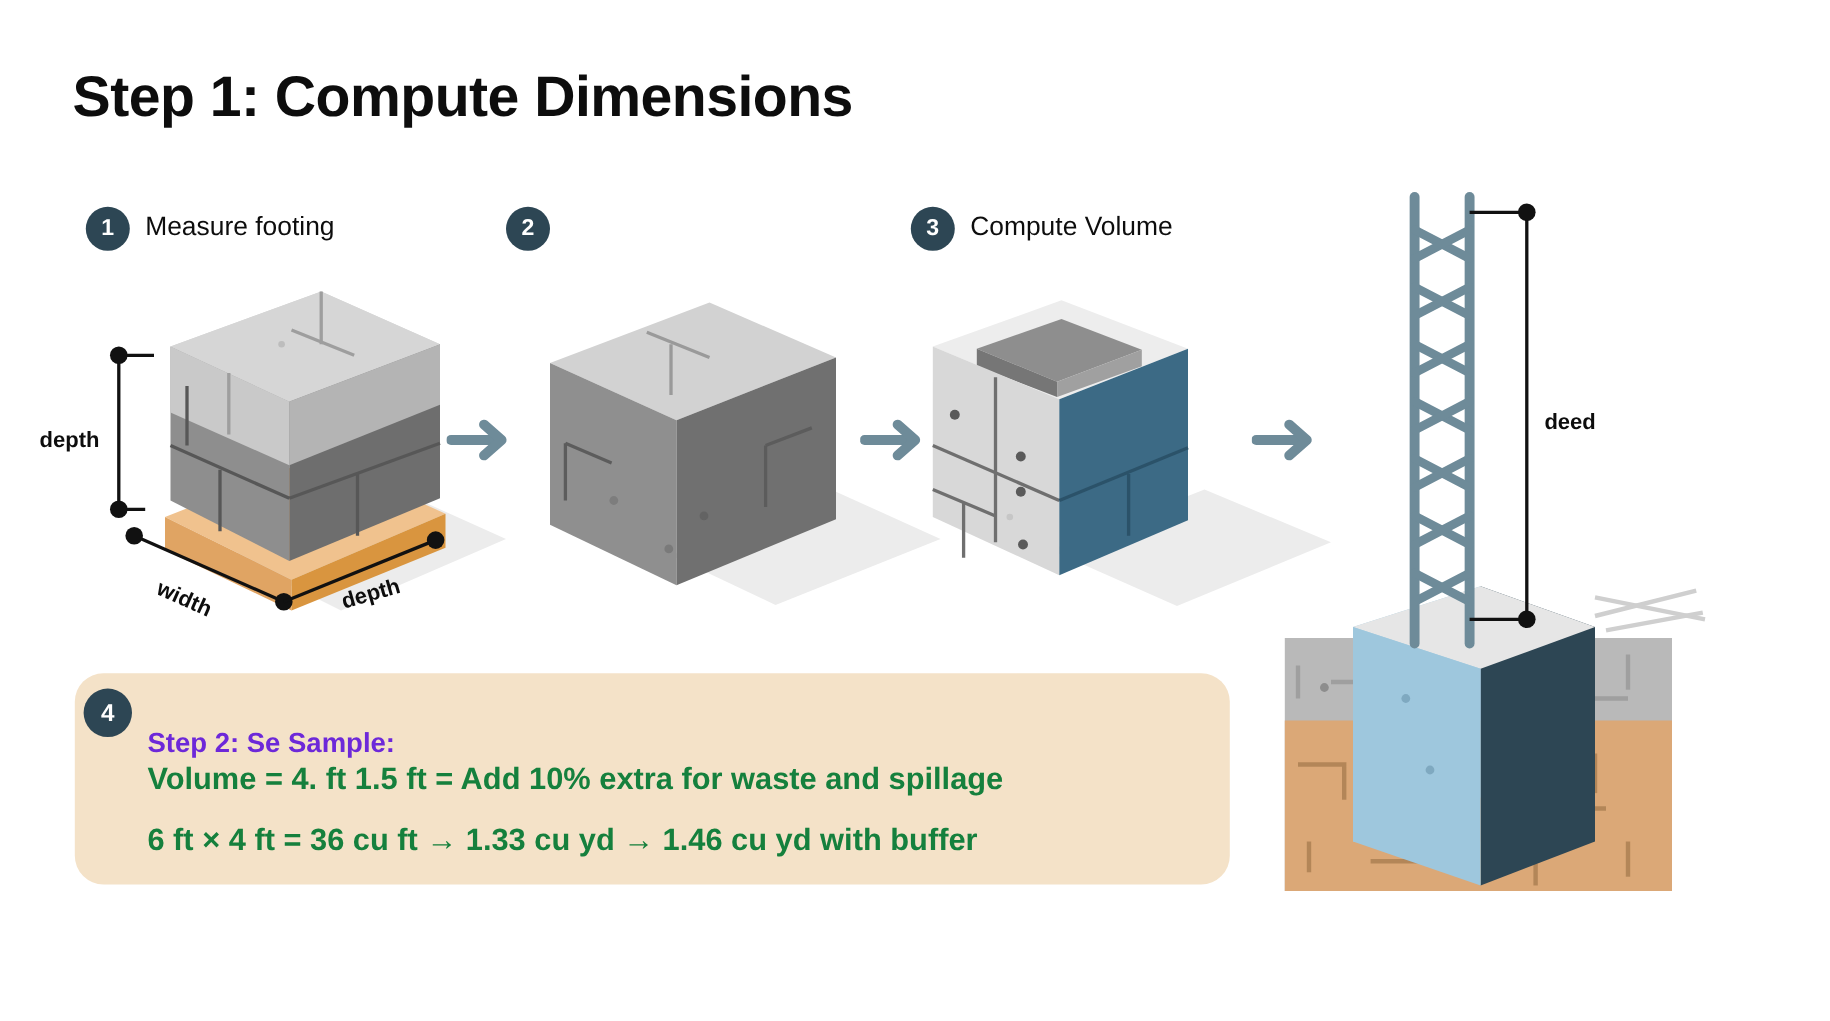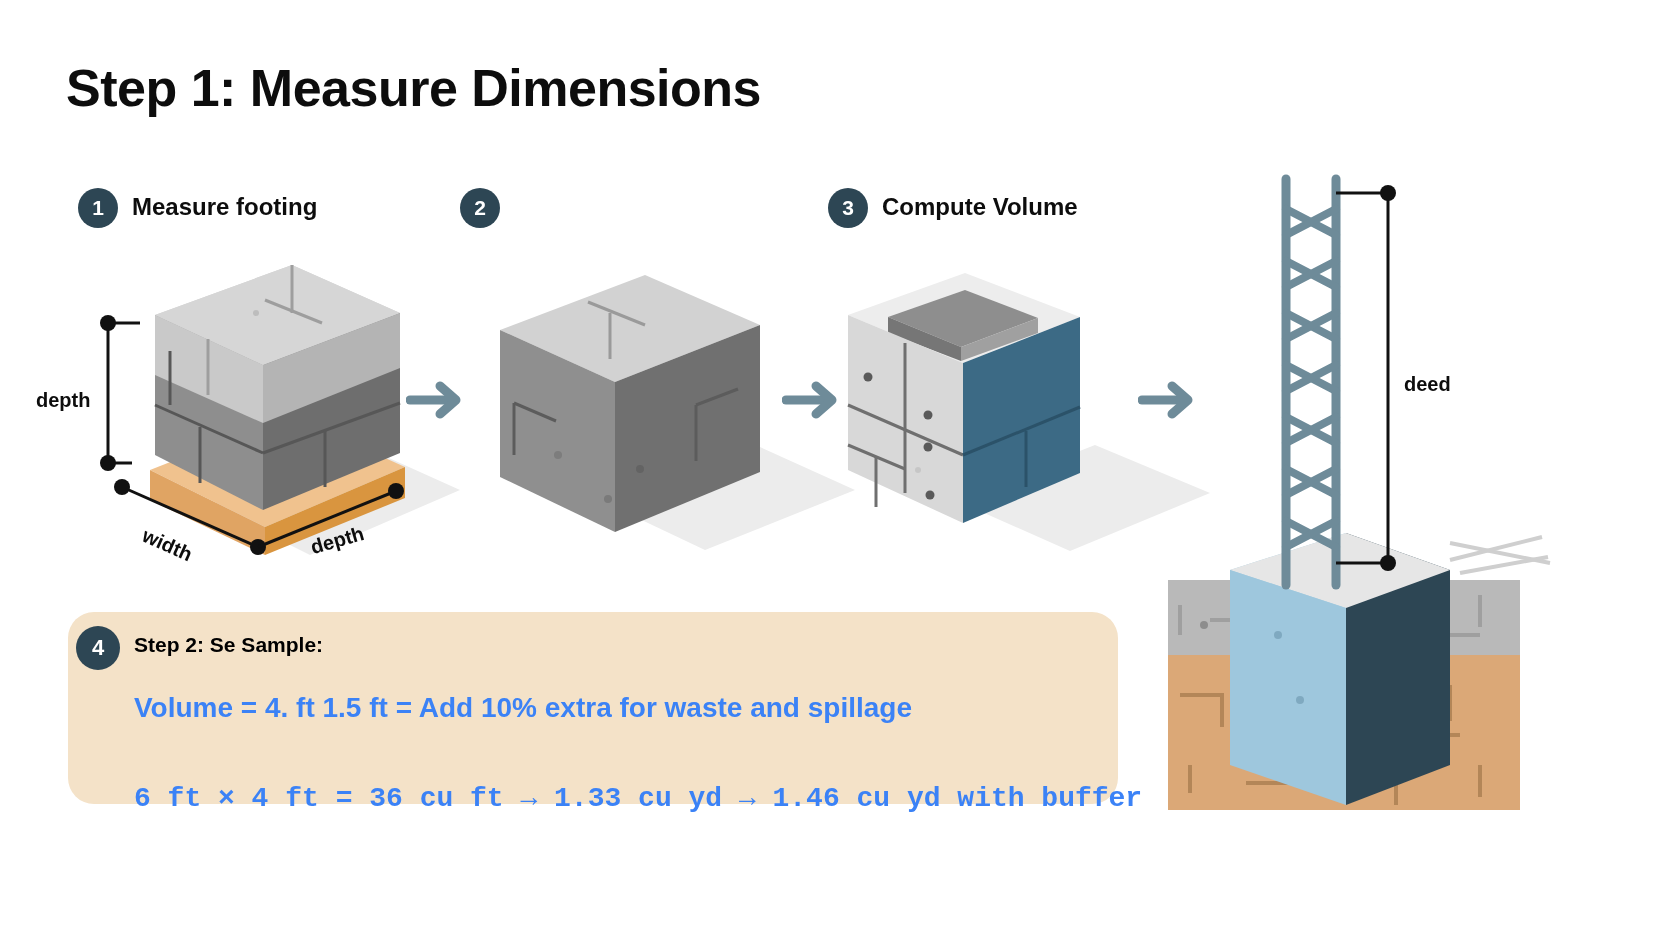--- a/index.html
+++ b/index.html
@@ -43,21 +43,21 @@
     color: #ffffff;
     font-size: 21px;
     font-weight: bold;
     display: flex;
     align-items: center;
     justify-content: center;
     flex: 0 0 auto;
   }
   .step-label {
     font-size: 24px;
-    font-weight: bold;
+    font-weight: normal;
     line-height: 1.22;
     color: #0d0d0d;
     padding-top: 4px;
     white-space: pre-line;
   }
   #step-head-1 { left: 78px;  top: 188px; }
   #step-head-2 { left: 460px; top: 188px; }
   #step-head-3 { left: 828px; top: 188px; }
 
   
@@ -118,41 +118,41 @@
     color: #fff;
     font-size: 22px;
     font-weight: bold;
     display: flex;
     align-items: center;
     justify-content: center;
   }
   #callout-heading {
     position: absolute;
     left: 134px;
-    top: 633px;
-    font-size: 21px;
-    font-weight: bold;
-    color: #000000;
+    top: 662px;
+    font-size: 25px;
+    font-weight: bold;
+    color: #6d28d9;
     white-space: nowrap;
   }
   .callout-line {
     position: absolute;
     left: 134px;
     font-size: 28px;
     font-weight: bold;
-    color: #3b82f6;
+    color: #15803d;
     white-space: nowrap;
   }
   #callout-line-1 { top: 692px; }
-  #callout-line-2 { top: 783px; font-family: Liberation Mono, monospace; }
+  #callout-line-2 { top: 748px; }
 </style>
 </head>
 <body>
 
-<div id="page-title">Step 1: Measure Dimensions</div>
+<div id="page-title">Step 1: Compute Dimensions</div>
 
 <div class="step-head" id="step-head-1">
   <div class="badge">1</div>
   <div class="step-label">Measure footing</div>
 </div>
 
 <div class="step-head" id="step-head-2">
   <div class="badge">2</div>
 </div>
 

